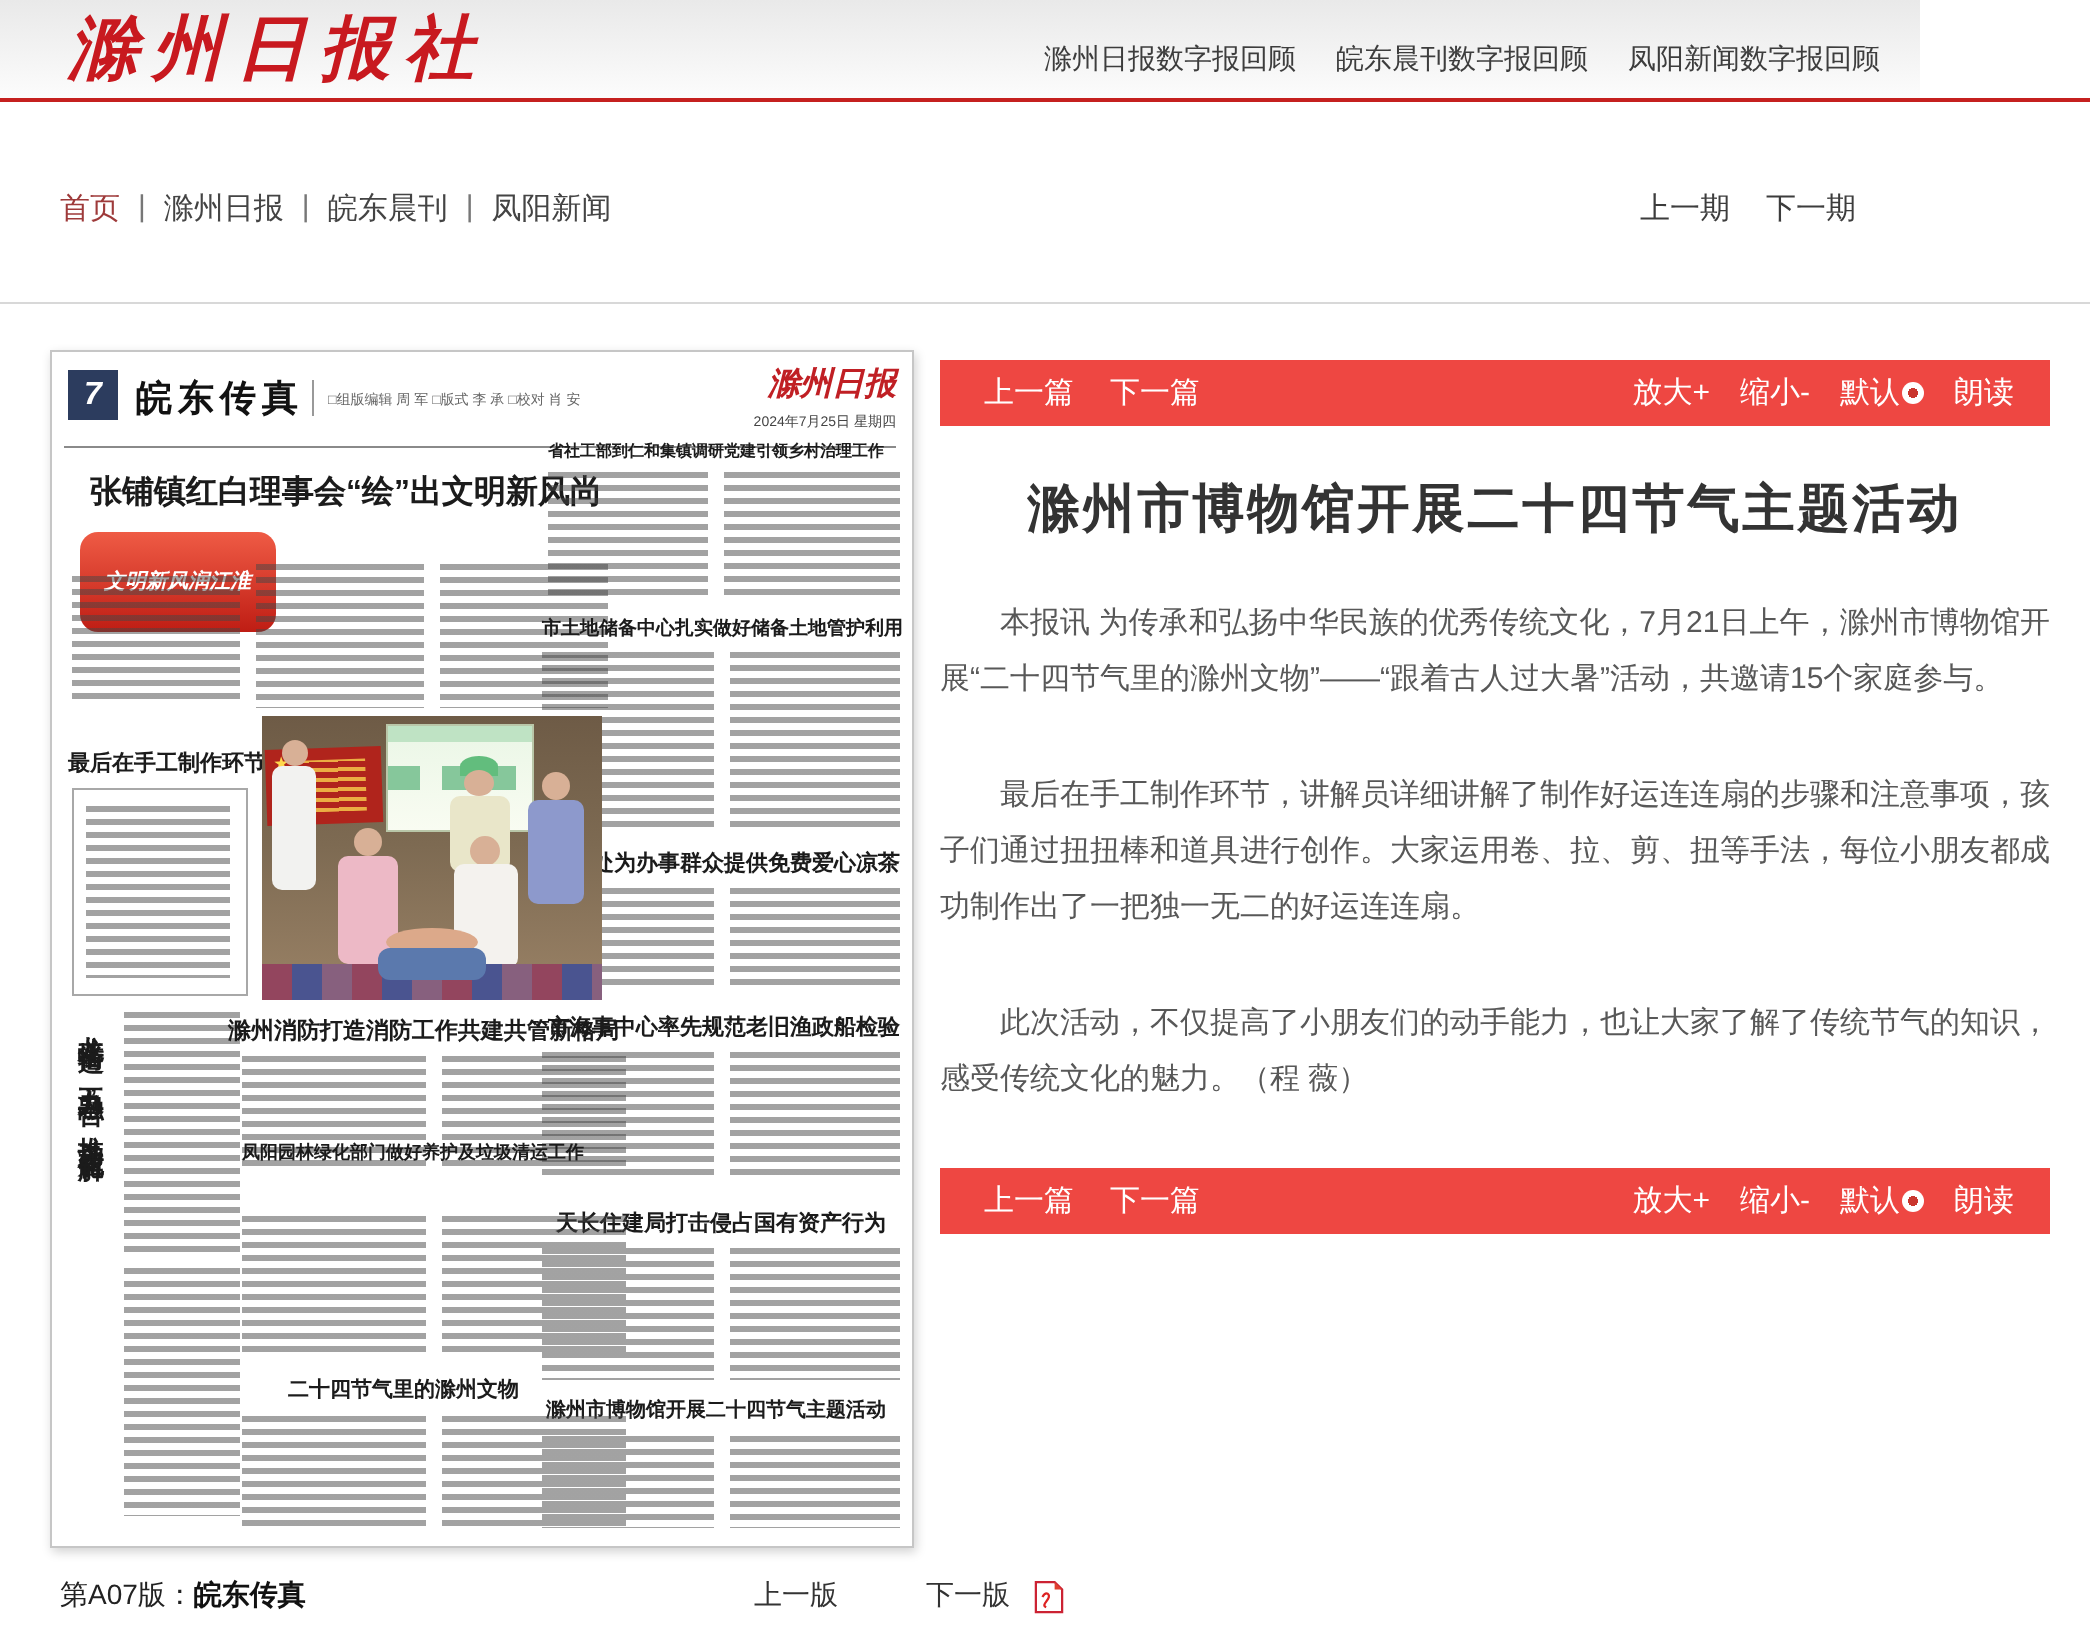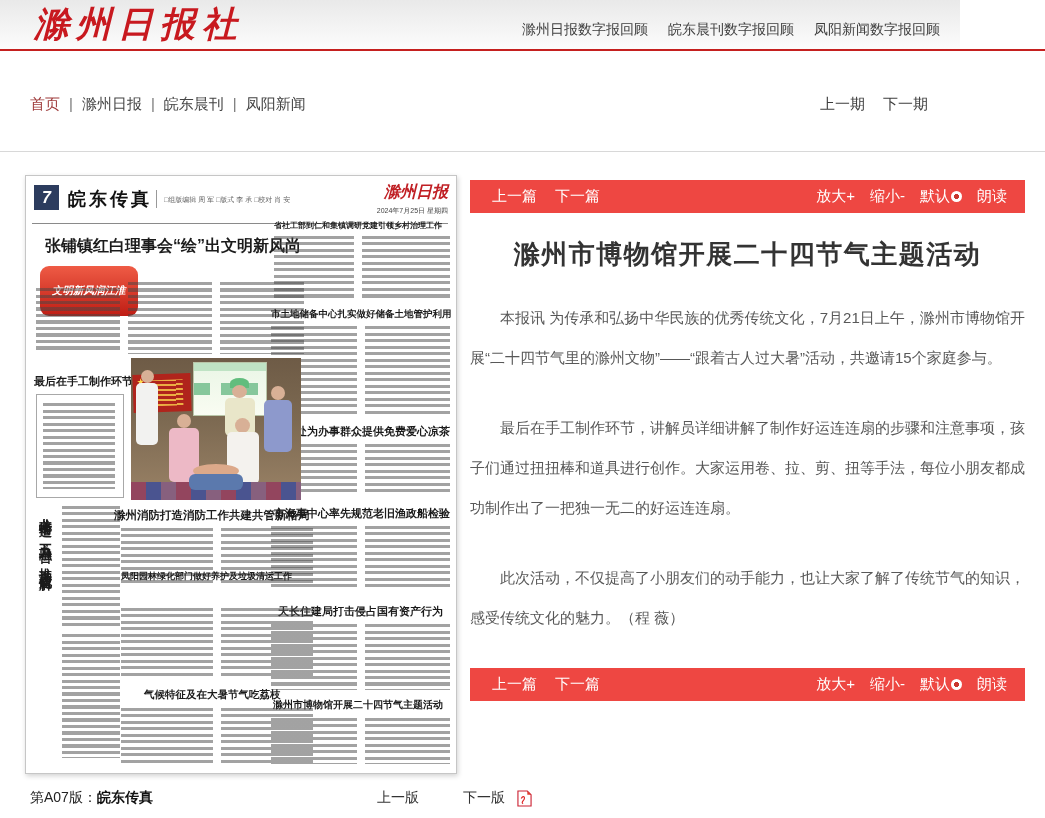--- a/index.html
+++ b/index.html
@@ -76,21 +76,21 @@
   .blanket{left:58px;top:116px;width:54px;height:16px;border-radius:6px;background:#5b79ad;}
   
   .reader{position:absolute;left:470px;top:180px;width:555px;}
   .rtoolbar{height:33px;background:#ee4742;color:#ffffff;display:flex;justify-content:space-between;
     align-items:center;padding:0 18px 0 22px;font-size:15px;}
   .rt-left{display:flex;gap:18px;} .rt-right{display:flex;gap:15px;align-items:center;}
   .rtoolbar span{cursor:pointer;white-space:nowrap;}
   .circle-icon{display:inline-block;width:11px;height:11px;border-radius:50%;margin-left:1px;
     background:radial-gradient(circle at 50% 50%,#c9362e 0 2.5px,#fff 2.5px 5.5px);vertical-align:-1px;}
   .rtitle{margin:24px 0 0;text-align:center;font-size:26px;font-weight:bold;color:#333;letter-spacing:1.5px;}
-  .rbody{margin-top:26px;font-size:15px;line-height:40px;color:#585858;text-align:justify;}
+  .rbody{margin-top:26px;font-size:15px;line-height:28px;color:#585858;text-align:justify;}
   .rbody p{margin:0 0 30px;text-indent:2em;}
   .rtoolbar.bottom{margin-top:0px;}
   
   .footer-left{position:absolute;left:30px;top:789px;font-size:14px;color:#222;}
   .footer-left b{font-weight:bold;color:#111;}
   .page-nav{position:absolute;left:345px;top:789px;font-size:14px;color:#333;display:flex;gap:12px;align-items:center;}
   .page-nav span{cursor:pointer;margin-left:32px;}
   .pdf-icon{width:15px;height:17px;cursor:pointer;display:inline-block;}
 </style>
 </head>
@@ -197,21 +197,21 @@
   <div class="ft" style="left:36px;top:458px;width:58px;height:124px;"></div>
 
   <div class="hd h-mid1">滁州消防打造消防工作共建共管新格局</div>
   <div class="ft" style="left:95px;top:352px;width:92px;height:56px;"></div>
   <div class="ft" style="left:195px;top:352px;width:92px;height:56px;"></div>
 
   <div class="hd h-mid2">凤阳园林绿化部门做好养护及垃圾清运工作</div>
   <div class="ft" style="left:95px;top:432px;width:92px;height:70px;"></div>
   <div class="ft" style="left:195px;top:432px;width:92px;height:70px;"></div>
 
-  <div class="hd h-mid3">气候特征及在大暑节气吃荔枝</div>
+  <div class="hd h-mid3">二十四节气里的滁州文物</div>
   <div class="ft" style="left:95px;top:532px;width:92px;height:56px;"></div>
   <div class="ft" style="left:195px;top:532px;width:92px;height:56px;"></div>
 </div>
 
 <div class="reader">
   <div class="rtoolbar">
     <div class="rt-left">
       <span>上一篇</span>
       <span>下一篇</span>
     </div>

